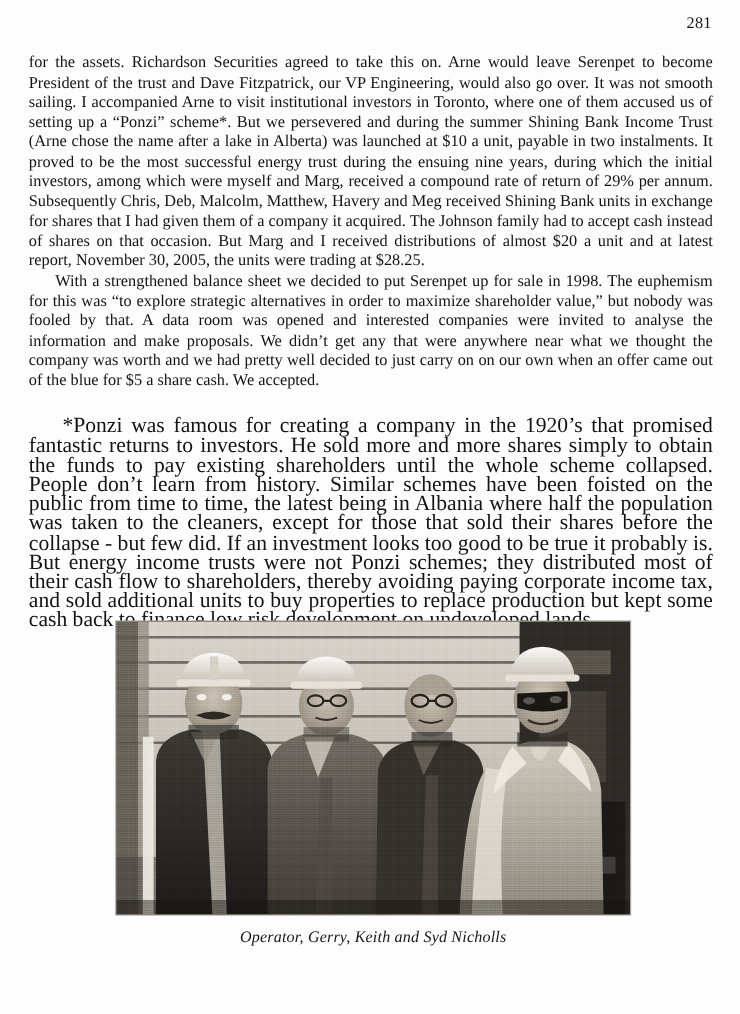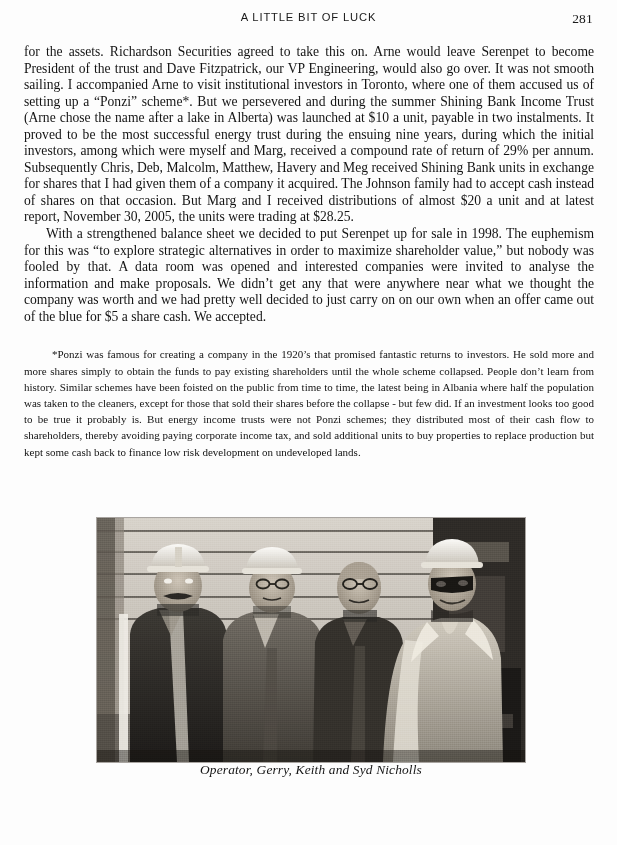--- a/index.html
+++ b/index.html
@@ -69,21 +69,21 @@
   p.body-para {
     text-indent: 0;
   }
   p.body-para.indented {
     text-indent: 22px;
   }
   .footnote-gap {
     height: 21px;
   }
   p.footnote {
-    font-size: 11px;
+    font-size: 18px;
     line-height: 16.2px;
     text-indent: 28px;
   }
 
   
   .figure {
     position: absolute;
     left: 97px;
     top: 518px;
     width: 428px;
@@ -105,35 +105,34 @@
     position: absolute;
     inset: 0;
     pointer-events: none;
     opacity: 0.28;
     background-image:
       repeating-linear-gradient(0deg, rgba(255,255,255,0.16) 0px, rgba(255,255,255,0.16) 1px, rgba(0,0,0,0.14) 1px, rgba(0,0,0,0.14) 2px),
       repeating-linear-gradient(90deg, rgba(255,255,255,0.10) 0px, rgba(255,255,255,0.10) 1px, rgba(0,0,0,0.10) 1px, rgba(0,0,0,0.10) 2px);
     mix-blend-mode: overlay;
   }
   .caption {
-    margin-top: 0;
+    margin-top: 11px;
     text-align: center;
     font-style: italic;
     font-size: 13.4px;
     color: #161616;
     letter-spacing: 0.15px;
   }
 </style>
 </head>
 <body>
 
 <div class="page">
 
   <div class="runhead">
-    <div class="runhead-title">A LITTLE BIT OF LUCK</div>
     <div class="runhead-folio">281</div>
   </div>
 
   <div class="textblock">
 
     <p class="body-para">for the assets. Richardson Securities agreed to take this on. Arne would leave Serenpet to become President of the trust and Dave Fitzpatrick, our VP Engineering, would also go over. It was not smooth sailing. I accompanied Arne to visit institutional investors in Toronto, where one of them accused us of setting up a “Ponzi” scheme*. But we persevered and during the summer Shining Bank Income Trust (Arne chose the name after a lake in Alberta) was launched at $10 a unit, payable in two instalments. It proved to be the most successful energy trust during the ensuing nine years, during which the initial investors, among which were myself and Marg, received a compound rate of return of 29% per annum. Subsequently Chris, Deb, Malcolm, Matthew, Havery and Meg received Shining Bank units in exchange for shares that I had given them of a company it acquired. The Johnson family had to accept cash instead of shares on that occasion. But Marg and I received distributions of almost $20 a unit and at latest report, November 30, 2005, the units were trading at $28.25.</p>
 
     <p class="body-para indented">With a strengthened balance sheet we decided to put Serenpet up for sale in 1998. The euphemism for this was “to explore strategic alternatives in order to maximize shareholder value,” but nobody was fooled by that. A data room was opened and interested companies were invited to analyse the information and make proposals. We didn’t get any that were anywhere near what we thought the company was worth and we had pretty well decided to just carry on on our own when an offer came out of the blue for $5 a share cash. We accepted.</p>
 
     <div class="footnote-gap"></div>

